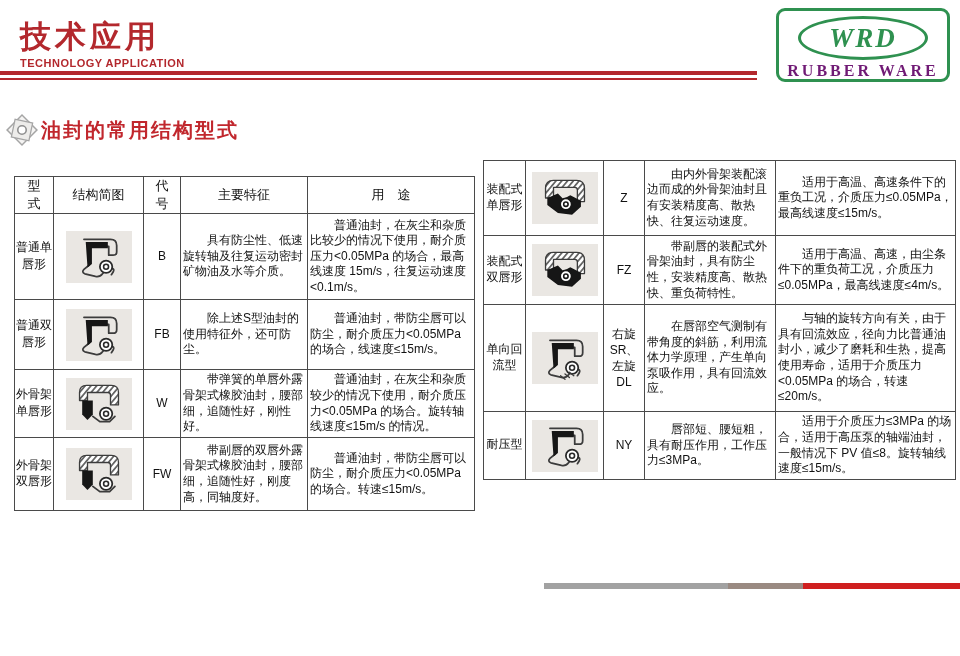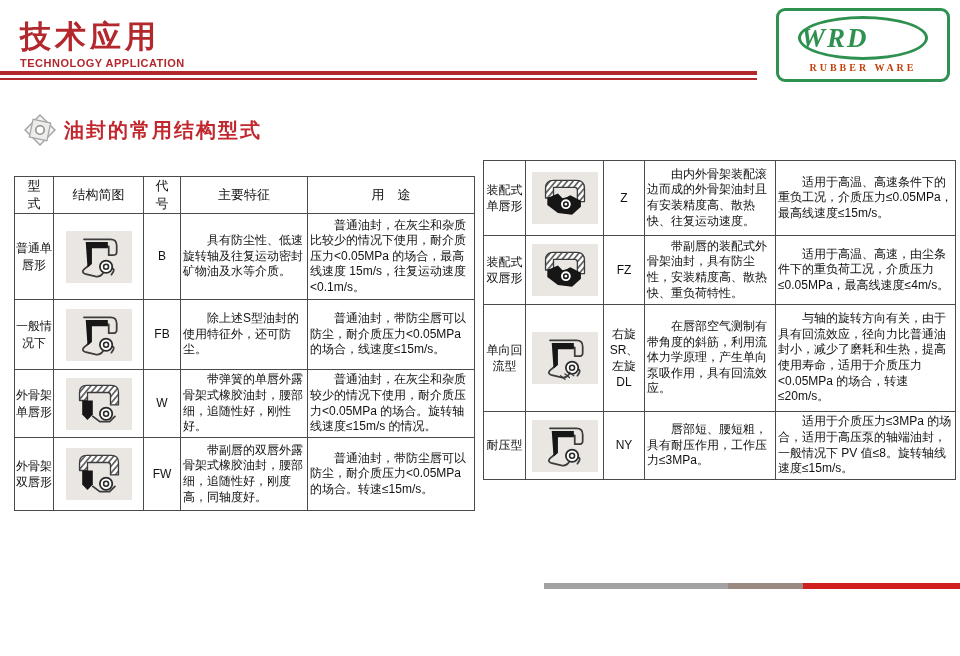--- a/index.html
+++ b/index.html
@@ -27,43 +27,43 @@
   .rule-thin  { top: 78px; width: 757px; height: 2px; }
 
   
   .logo {
     position: absolute; left: 776px; top: 8px; width: 174px; height: 74px;
     border: 3px solid #2f9150; border-radius: 9px; background: #fff;
     text-align: center;
   }
   .logo-ellipse {
     width: 130px; height: 44px; border: 3px solid #2f9150; border-radius: 50%;
-    margin: 5px auto 2px auto; display: flex; align-items: center; justify-content: flex-start;
+    margin: 5px auto 2px auto; display: flex; align-items: center; justify-content: center;
   }
   .logo-wrd {
     font-family: "Liberation Serif", "DejaVu Serif", serif;
     font-style: italic; font-weight: bold; font-size: 27px;
     color: #2f9150; letter-spacing: 2px;
   }
   .logo-sub {
     font-family: "Liberation Serif", "DejaVu Serif", serif;
-    font-weight: bold; font-size: 10px; color: #c2410c; letter-spacing: 3px;
-  }
-
-  
-  .section { position: absolute; left: 21px; top: 111px; display: flex; align-items: center; gap: 5px; }
+    font-weight: bold; font-size: 16px; color: #701a75; letter-spacing: 3px;
+  }
+
+  
+  .section { position: absolute; left: 3px; top: 111px; display: flex; align-items: center; }
   .section-title { color: #c1272d; font-size: 20px; font-weight: bold; letter-spacing: 2px; }
 
   
   table { border-collapse: collapse; table-layout: fixed; position: absolute; top: 160px; background: #fff; }
   #left-table  { left: 14px;  width: 460px; margin-top: 16px; }
   #right-table { left: 483px; width: 472px; }
   th, td { border: 1px solid #4a4a4a; font-size: 12px; vertical-align: middle; padding: 0; overflow: hidden; }
   th { font-weight: normal; font-size: 13px; text-align: center; height: 21px; }
-  .type-cell { text-align: center; line-height: 1.35; padding: 12px 1px; }
+  .type-cell { text-align: center; line-height: 1.35; padding: 12px 1px; font-family: Liberation Mono, monospace; }
   .code-cell { text-align: center; white-space: pre-line; line-height: 1.35; }
   .text-cell { padding: 1px 2px; line-height: 1.3; text-align: left; }
   .text-cell p { text-indent: 2em; }
   .diagram-cell { text-align: center; }
   .thumb {
     width: 66px; height: 52px; background: #eae7e3;
     margin: 2px auto; display: flex; align-items: center; justify-content: center;
   }
   .thumb svg { width: 58px; height: 46px; display: block; }
 
@@ -162,21 +162,21 @@
     </td>
     <td class="code-cell">B</td>
     <td class="text-cell">
           <p>具有防尘性、低速旋转轴及往复运动密封矿物油及水等介质。</p>
         </td>
     <td class="text-cell">
           <p>普通油封，在灰尘和杂质比较少的情况下使用，耐介质压力&lt;0.05MPa 的场合，最高线速度 15m/s，往复运动速度&lt;0.1m/s。</p>
         </td>
   </tr>
   <tr style="height:70px">
-    <td class="type-cell">一般情况下</td>
+    <td class="type-cell">普通双唇形</td>
     <td class="diagram-cell">
       <div class="thumb">
             <svg viewBox="0 0 64 52">
               <use href="#seal-basic"></use>
             </svg>
           </div>
     </td>
     <td class="code-cell">FB</td>
     <td class="text-cell">
           <p>除上述S型油封的使用特征外，还可防尘。</p>

